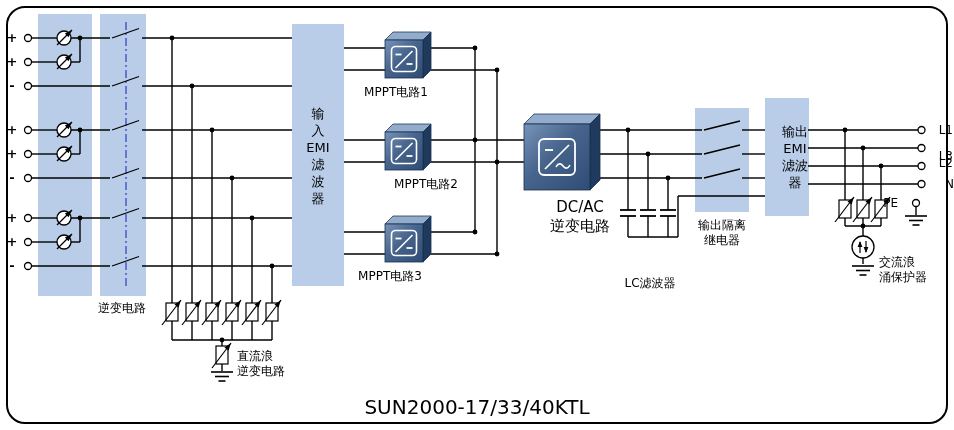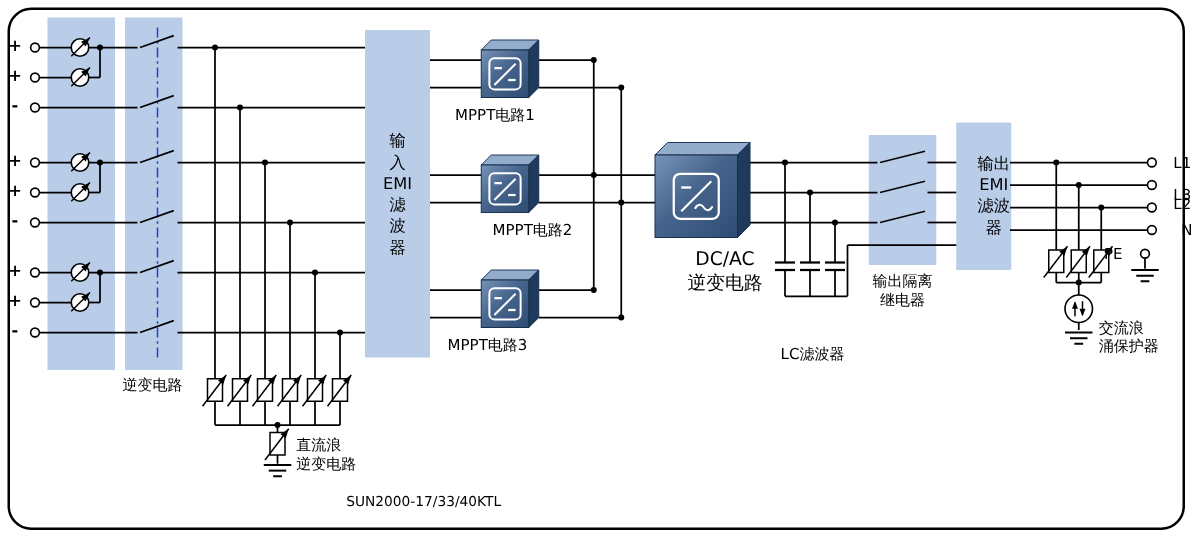--- a/index.html
+++ b/index.html
@@ -6,21 +6,21 @@
   #stage{position:relative;width:954px;height:430px;background:#fff;overflow:hidden;
          font-family:"DejaVu Sans","Liberation Sans",sans-serif;}
   #stage svg{position:absolute;left:0;top:0;}
   .lbl{position:absolute;font-size:12px;color:#000;white-space:pre-line;
        text-align:center;line-height:15px;}
   .lbl.vtext{line-height:17px;font-size:13px;}
   .lbl.big{font-size:15px;line-height:19px;}
   .lbl.left{text-align:left;}
   .lbl.pol{font-size:13px;font-weight:bold;width:16px;}
   .lbl.term{font-size:12px;text-align:right;width:24px;}
-  .title-lbl{position:absolute;font-size:11px;color:#000;}
+  .title-lbl{position:absolute;font-size:20px;color:#000;text-align:center;}
 </style>
 </head>
 <body>
 
 <div id="stage">
 
 <svg width="954" height="430" viewBox="0 0 954 430" xmlns="http://www.w3.org/2000/svg" xmlns:xlink="http://www.w3.org/1999/xlink">
   <defs>
     <linearGradient id="gradFront" x1="0" y1="0" x2="1" y2="1">
       <stop offset="0" stop-color="#7893b8"></stop>

